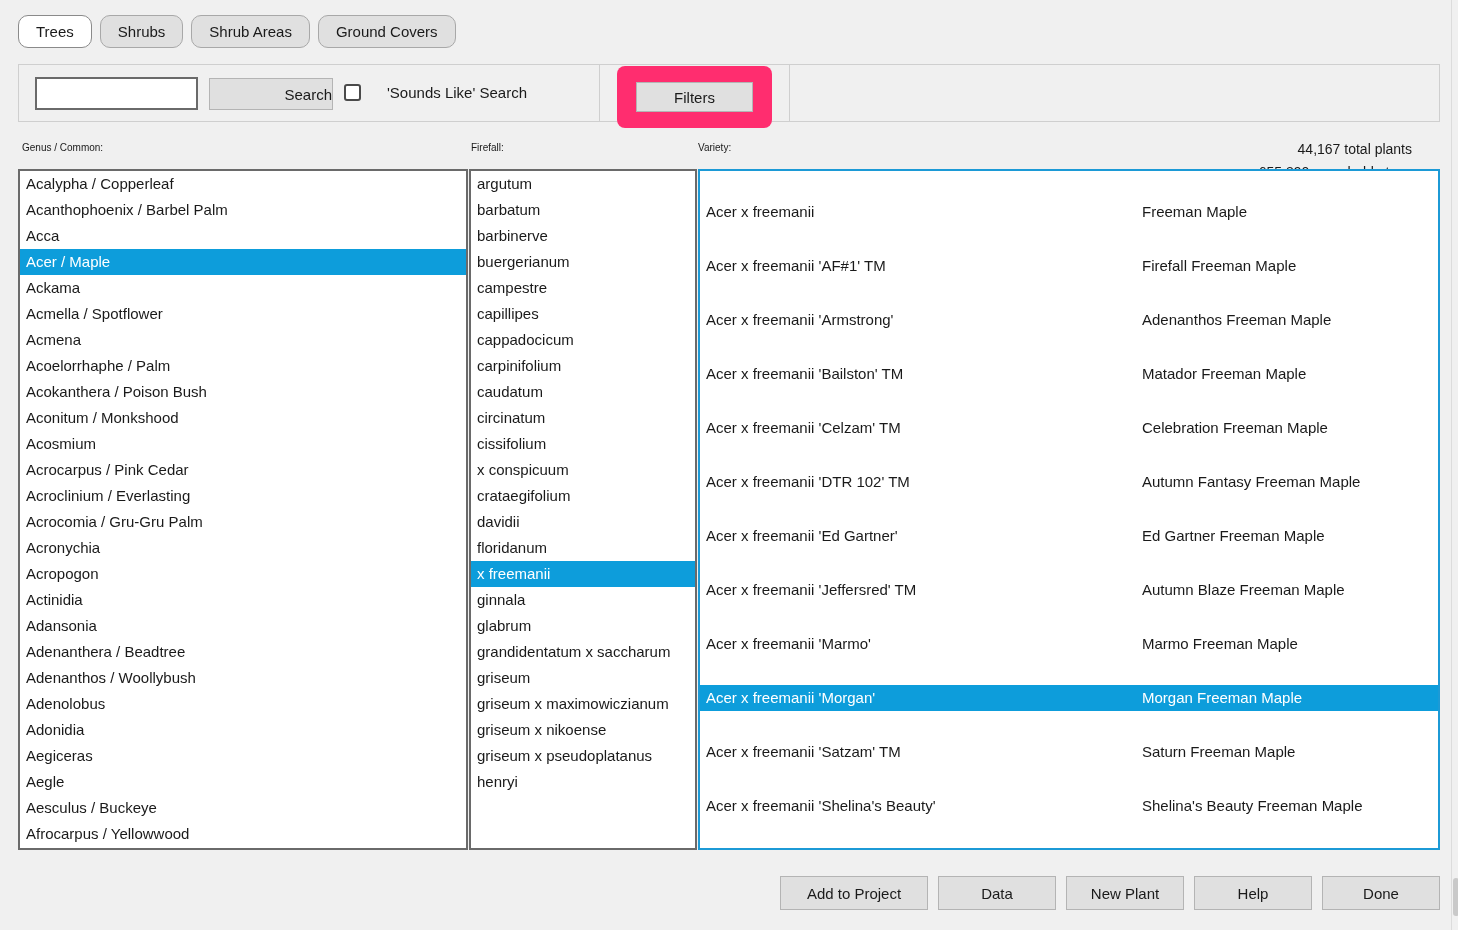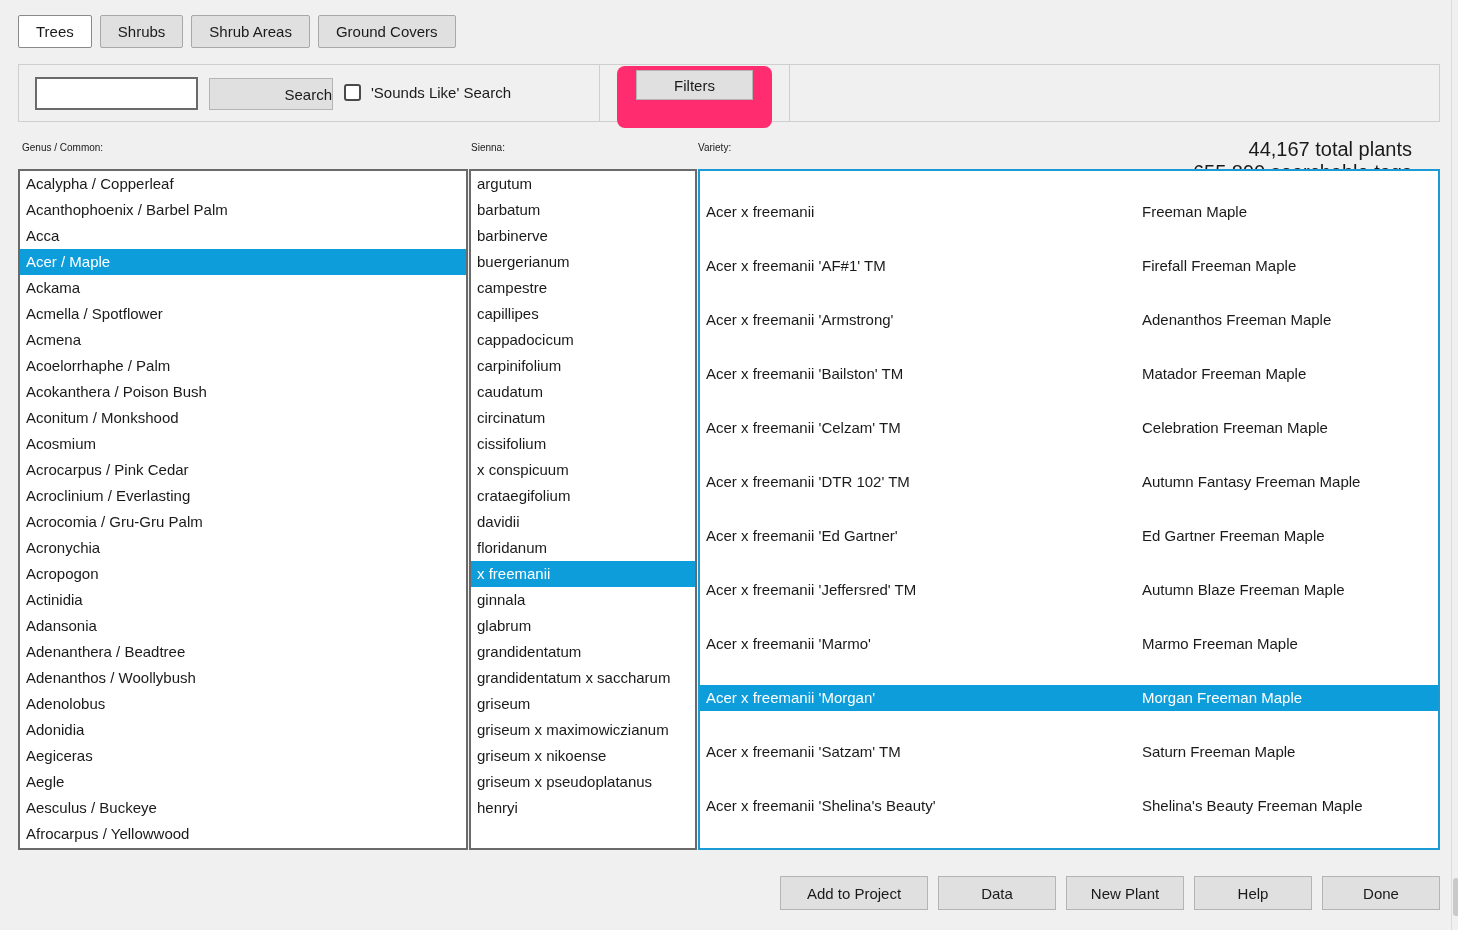--- a/index.html
+++ b/index.html
@@ -25,21 +25,21 @@
     gap: 8px;
   }
   .tab {
     height: 33px;
     padding: 0 17px;
     display: flex; align-items: center; justify-content: center;
     font-size: 15px;
     color: #1a1a1a;
     background: #e0e0e0;
     border: 1px solid #a8a8a8;
-    border-radius: 2px;
+    border-radius: 10px;
     cursor: pointer;
     white-space: nowrap;
   }
   .tab.active {
     background: #ffffff;
     border: 1px solid #8a8a8a;
     font-weight: 400;
   }
 
   
@@ -67,21 +67,21 @@
     width: 124px; height: 32px;
     display: flex; align-items: center; justify-content: flex-end;
     background: #e0e0e0;
     border: 1px solid #b4b4b4;
     font-size: 15px;
     cursor: pointer;
   }
   .soundslike {
     position: absolute;
     left: 325px; top: 19px;
-    display: flex; gap: 10px;
+    display: flex; gap: 26px;
     font-size: 15px;
     cursor: pointer;
   }
   .checkbox {
     width: 17px; height: 17px;
     background: #ffffff;
     border: 2px solid #4a4a4a;
     border-radius: 3px;
   }
   .vdiv {
@@ -96,34 +96,34 @@
   
   .filters-ring {
     position: absolute;
     left: 617px; top: 66px;
     width: 155px; height: 62px;
     background: #ff2d6f;
     border-radius: 8px;
   }
   .filters-btn {
     position: absolute;
-    left: 636px; top: 70px;
+    left: 636px; top: 82px;
     width: 117px; height: 30px;
     display: flex; align-items: center; justify-content: center;
     background: #e0e0e0;
     border: 1px solid #b4b4b4;
     font-size: 15px;
     cursor: pointer;
   }
 
   .stats {
     position: absolute;
     right: 27px; top: 73px;
     text-align: right;
-    font-size: 20px;
+    font-size: 14px;
     line-height: 23px;
     color: #1a1a1a;
   }
 
   
   .col-label {
     position: absolute;
     font-size: 10px;
     color: #1a1a1a;
   }
@@ -247,21 +247,21 @@
       <div>655,890 searchable tags</div>
     </div>
   </div>
 
   <div class="filters-ring"></div>
   <div class="filters-btn">
     <span>Filters</span>
   </div>
 
   <div class="col-label genus">Genus / Common:</div>
-  <div class="col-label species">Sienna:</div>
+  <div class="col-label species">Firefall:</div>
   <div class="col-label variety">Variety:</div>
 
   <div class="listbox genus" id="genus-list">
       <div class="row"><span>Acalypha / Copperleaf</span></div>
       <div class="row"><span>Acanthophoenix / Barbel Palm</span></div>
       <div class="row"><span>Acca</span></div>
       <div class="row sel"><span>Acer / Maple</span></div>
       <div class="row"><span>Ackama</span></div>
       <div class="row"><span>Acmella / Spotflower</span></div>
       <div class="row"><span>Acmena</span></div>
@@ -298,21 +298,20 @@
       <div class="row"><span>caudatum</span></div>
       <div class="row"><span>circinatum</span></div>
       <div class="row"><span>cissifolium</span></div>
       <div class="row"><span>x conspicuum</span></div>
       <div class="row"><span>crataegifolium</span></div>
       <div class="row"><span>davidii</span></div>
       <div class="row"><span>floridanum</span></div>
       <div class="row sel"><span>x freemanii</span></div>
       <div class="row"><span>ginnala</span></div>
       <div class="row"><span>glabrum</span></div>
-      <div class="row"><span>grandidentatum</span></div>
       <div class="row"><span>grandidentatum x saccharum</span></div>
       <div class="row"><span>griseum</span></div>
       <div class="row"><span>griseum x maximowiczianum</span></div>
       <div class="row"><span>griseum x nikoense</span></div>
       <div class="row"><span>griseum x pseudoplatanus</span></div>
       <div class="row"><span>henryi</span></div>
       <div class="row"></div>
     </div>
   <div class="listbox variety" id="variety-list">
       <div class="row variety-row">

